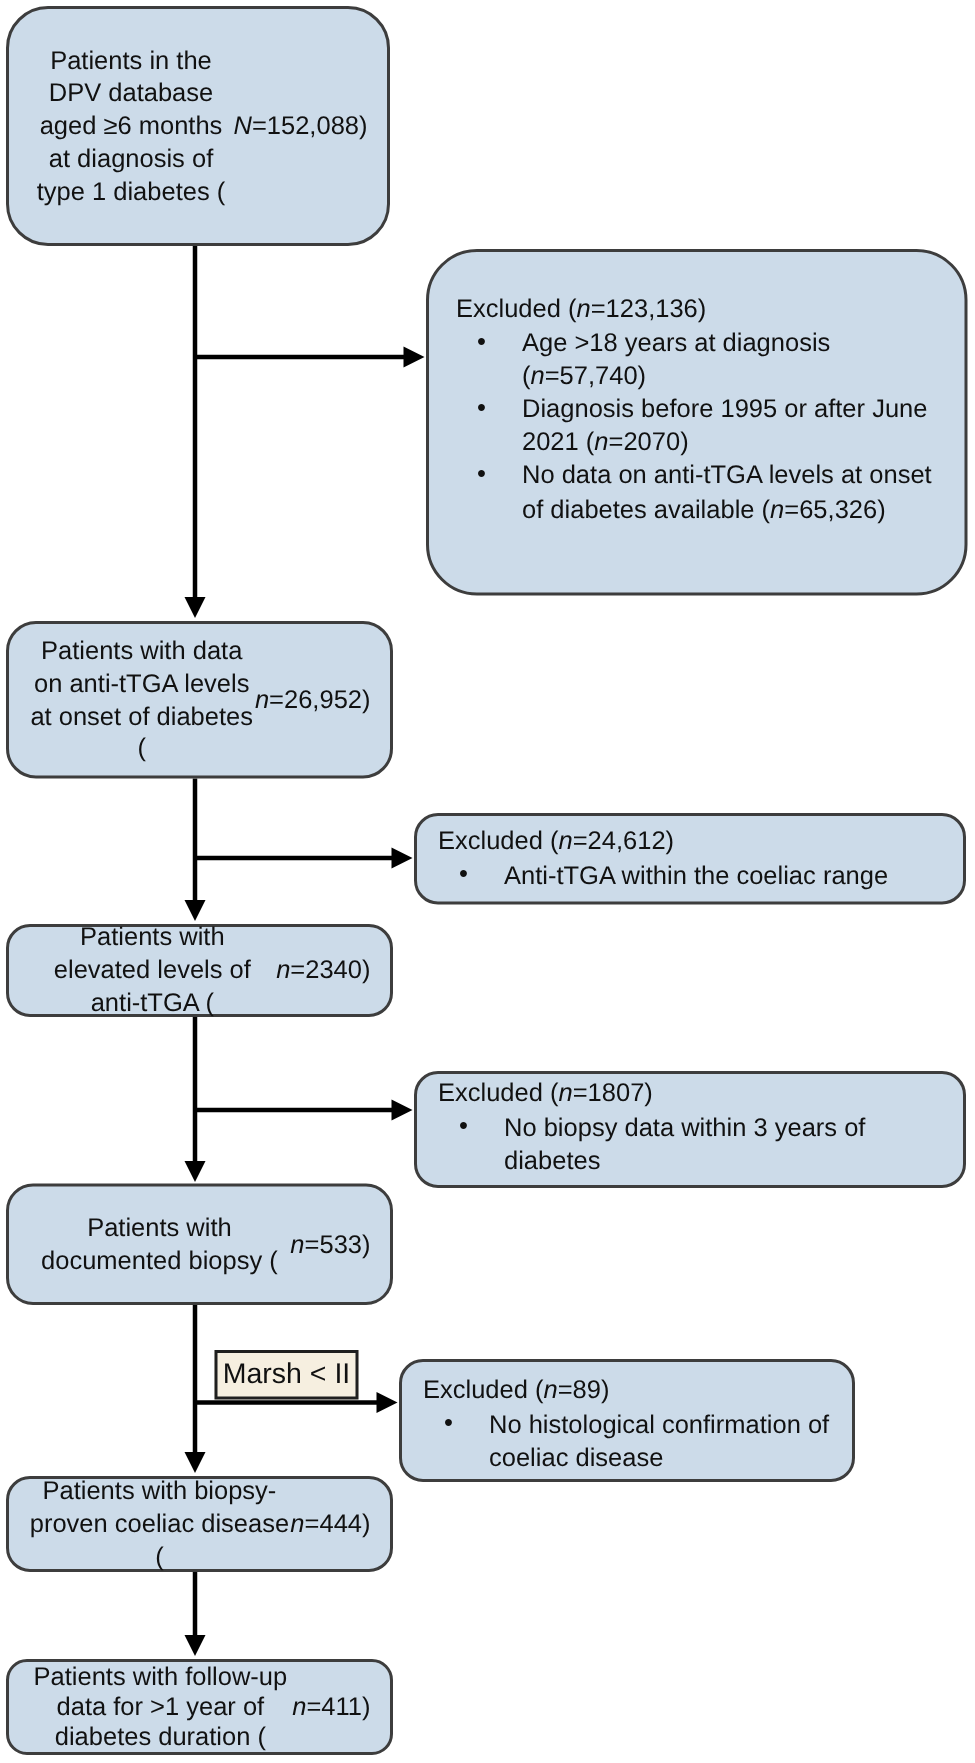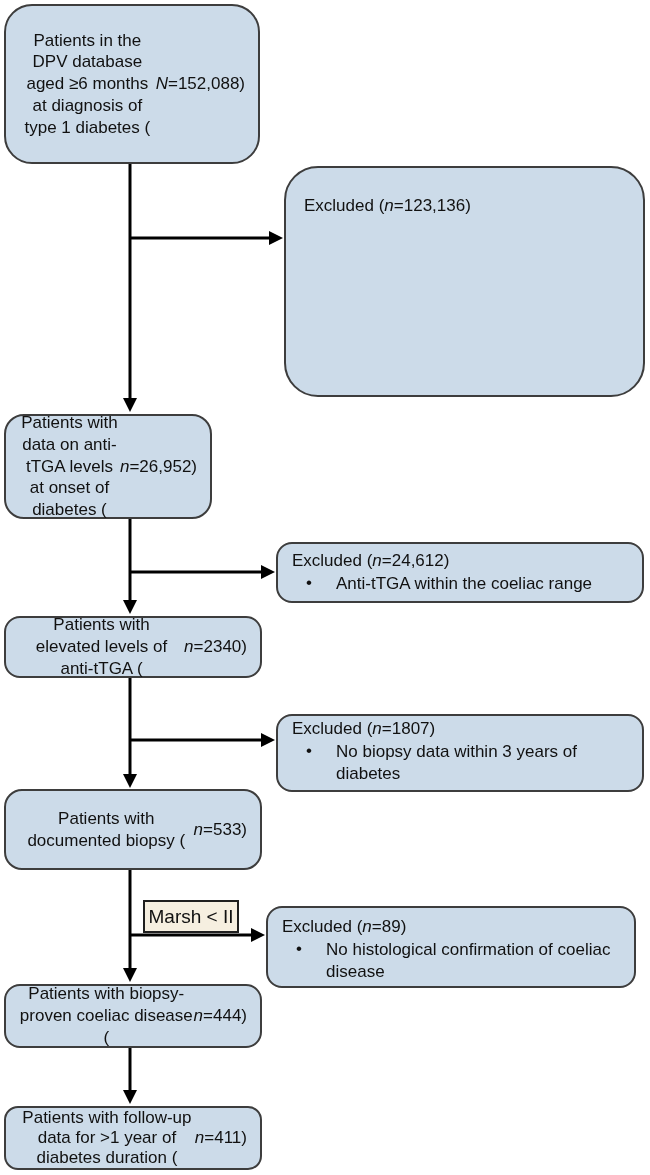--- a/index.html
+++ b/index.html
@@ -81,49 +81,54 @@
       <line x1="130" y1="935" x2="252" y2="935"></line>
       <polygon points="251,928 251,942 265,935" stroke="none"></polygon>
 
       <line x1="130" y1="1047" x2="130" y2="1091"></line>
       <polygon points="123,1090 137,1090 130,1104" stroke="none"></polygon>
     </g>
   </svg>
 
   <div class="node" style="left:4px;top:4px;width:256px;height:160px;border-radius:28px;">Patients in the DPV database aged ≥6 months at diagnosis of type 1 diabetes (<i>N</i>=152,088)</div>
 
-  <div class="node" style="left:4px;top:414px;width:208px;height:105px;border-radius:20px;">Patients with data on anti-tTGA levels at onset of diabetes (<i>n</i>=26,952)</div>
+  <div class="node" style="left:4px;top:414px;width:258px;height:105px;border-radius:20px;">Patients with data on anti-tTGA levels at onset of diabetes (<i>n</i>=26,952)</div>
 
   <div class="node" style="left:4px;top:616px;width:258px;height:62px;border-radius:16px;">Patients with elevated levels of anti-tTGA (<i>n</i>=2340)</div>
 
   <div class="node" style="left:4px;top:789px;width:258px;height:81px;border-radius:18px;">Patients with documented biopsy (<i>n</i>=533)</div>
 
   <div class="node" style="left:4px;top:984px;width:258px;height:64px;border-radius:16px;">Patients with biopsy-proven coeliac disease (<i>n</i>=444)</div>
 
   <div class="node" style="left:4px;top:1106px;width:258px;height:64px;border-radius:14px;line-height:1.18;">Patients with follow-up data for &gt;1 year of diabetes duration (<i>n</i>=411)</div>
 
   <div class="excl" style="left:284px;top:166px;width:361px;height:231px;border-radius:34px;padding:27px 16px 0 18px;">
     <span class="excl-title">Excluded (<i>n</i>=123,136)</span>
+    <ul>
+      <li>Age &gt;18 years at diagnosis (<i>n</i>=57,740)</li>
+      <li>Diagnosis before 1995 or after June 2021 (<i>n</i>=2070)</li>
+      <li>No data on anti-tTGA levels at onset of diabetes available (<i>n</i>=65,326)</li>
+    </ul>
   </div>
 
   <div class="excl" style="left:276px;top:542px;width:368px;height:61px;border-radius:16px;padding:6px 14px 0 14px;">
     <span class="excl-title">Excluded (<i>n</i>=24,612)</span>
     <ul>
       <li>Anti-tTGA within the coeliac range</li>
     </ul>
   </div>
 
   <div class="excl" style="left:276px;top:714px;width:368px;height:78px;border-radius:16px;padding:2px 14px 0 14px;">
     <span class="excl-title">Excluded (<i>n</i>=1807)</span>
     <ul>
       <li>No biopsy data within 3 years of diabetes</li>
     </ul>
   </div>
 
-  <div class="excl" style="left:266px;top:906px;width:370px;height:82px;border-radius:16px;padding:8px 12px 0 14px;">
+  <div class="excl" style="left:266px;top:906px;width:304px;height:82px;border-radius:16px;padding:8px 12px 0 14px;">
     <span class="excl-title">Excluded (<i>n</i>=89)</span>
     <ul>
       <li>No histological confirmation of coeliac disease</li>
     </ul>
   </div>
 
   <div class="branch-label" style="left:143px;top:900px;width:96px;height:33px;">Marsh &lt; II</div>
 
 </div>
 

